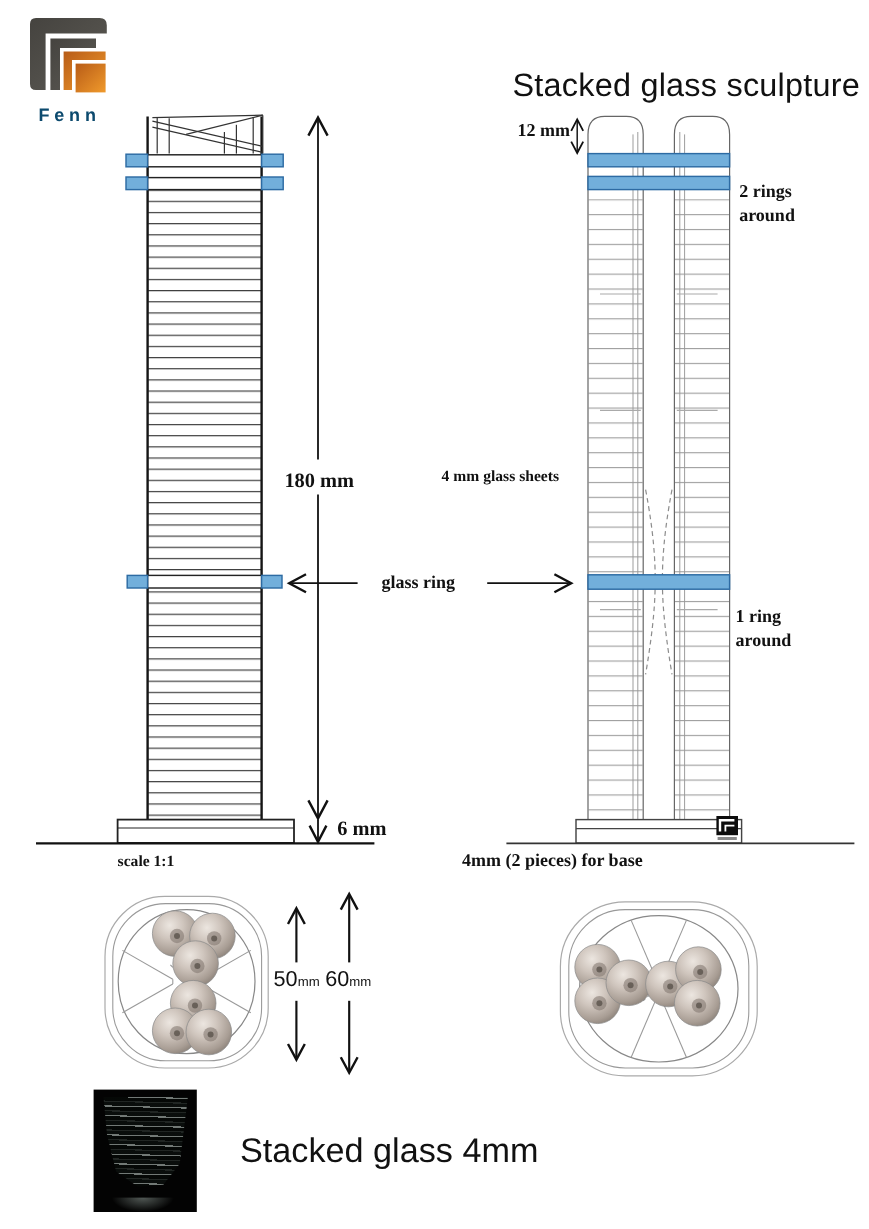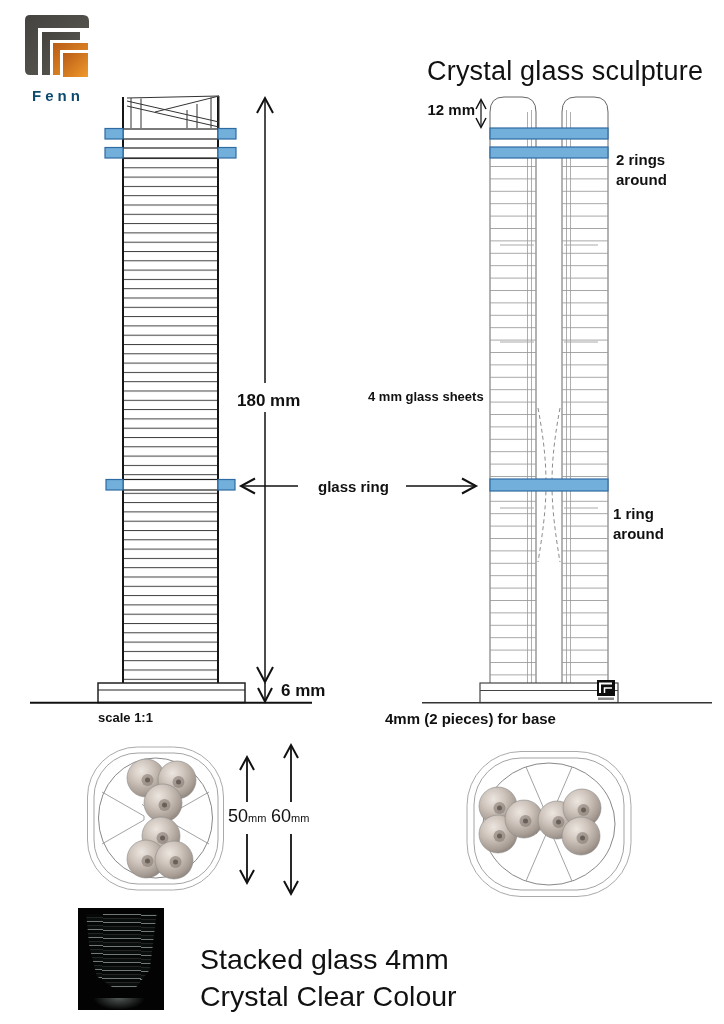--- a/index.html
+++ b/index.html
@@ -4,21 +4,21 @@
 <style>
   :root{
     --ring-blue:#72afdb; --ring-blue-border:#2d6ba3;
     --line-dark:#1d1d1d; --line-light:#8a8a8a;
     --logo-gray:#52504b; --logo-orange:#d97a1f;
   }
   html,body{margin:0;padding:0;background:#ffffff;}
   #canvas{position:relative;width:724px;height:1024px;background:#fff;overflow:hidden;
           font-family:"Liberation Sans", sans-serif;color:#111;}
   .abs{position:absolute;}
-  .lbl{position:absolute;font-weight:700;color:#111;white-space:nowrap;}
+  .lbl{position:absolute;font-weight:700;color:#111;white-space:nowrap;font-family:Liberation Serif, serif;}
   .lbl-17{font-size:17px;}
   .lbl-16{font-size:15px;}
   .lbl-15{font-size:15px;}
   .lbl-13{font-size:13px;text-align:right;}
   .two-line{line-height:20px;margin-top:26px;}
   #title{position:absolute;left:427px;top:56px;font-size:27px;font-weight:400;
          letter-spacing:0.2px;white-space:nowrap;}
   #footer-caption{position:absolute;left:180px;top:941px;font-size:28.5px;font-weight:400;
          line-height:37px;white-space:nowrap;margin-left:20px;}
   .dim-combo{position:absolute;font-weight:400;white-space:nowrap;}
@@ -56,21 +56,21 @@
         </linearGradient>
       </defs>
       <path d="M5,0 H58 Q64,0 64,6 V13 H13 V60 H5 Q0,60 0,55 V5 Q0,0 5,0 Z" fill="url(#grayGrad)"></path>
       <path d="M17,17 H55 V25 H25 V60 H17 Z" fill="url(#grayGrad)"></path>
       <path d="M28,28 H63 V35 H35 V60 H28 Z" fill="url(#orangeGrad)"></path>
       <rect x="38" y="38" width="25" height="24" fill="url(#orangeGrad)"></rect>
     </svg>
     <div id="logo-brand">Fenn</div>
   </div>
 
-  <div id="title">Crystal glass sculpture</div>
+  <div id="title">Stacked glass sculpture</div>
 
   <svg class="abs" style="left:0;top:0" width="724" height="1024" viewBox="0 0 724 1024">
     <defs>
       <pattern id="sheetsL" x="0" y="158" width="8" height="9.3" patternUnits="userSpaceOnUse">
         <path d="M0 0.5 H8" stroke="#3f3f3f" stroke-width="1"></path>
       </pattern>
       <pattern id="sheetsR" x="0" y="166" width="8" height="12.4" patternUnits="userSpaceOnUse">
         <path d="M0 0.5 H8" stroke="#9b9b9b" stroke-width="0.9"></path>
       </pattern>
       <radialGradient id="marble" cx="0.38" cy="0.32" r="0.85">
@@ -335,16 +335,15 @@
     <span class="big">60</span><span class="small">mm</span>
   </div>
 
   <div id="photo">
     <div class="vase"></div>
     <div class="reflection"></div>
   </div>
 
   <div id="footer-caption">
     <div>Stacked glass 4mm</div>
-    <div>Crystal Clear Colour</div>
   </div>
 
 </div>
 
 </body></html>

